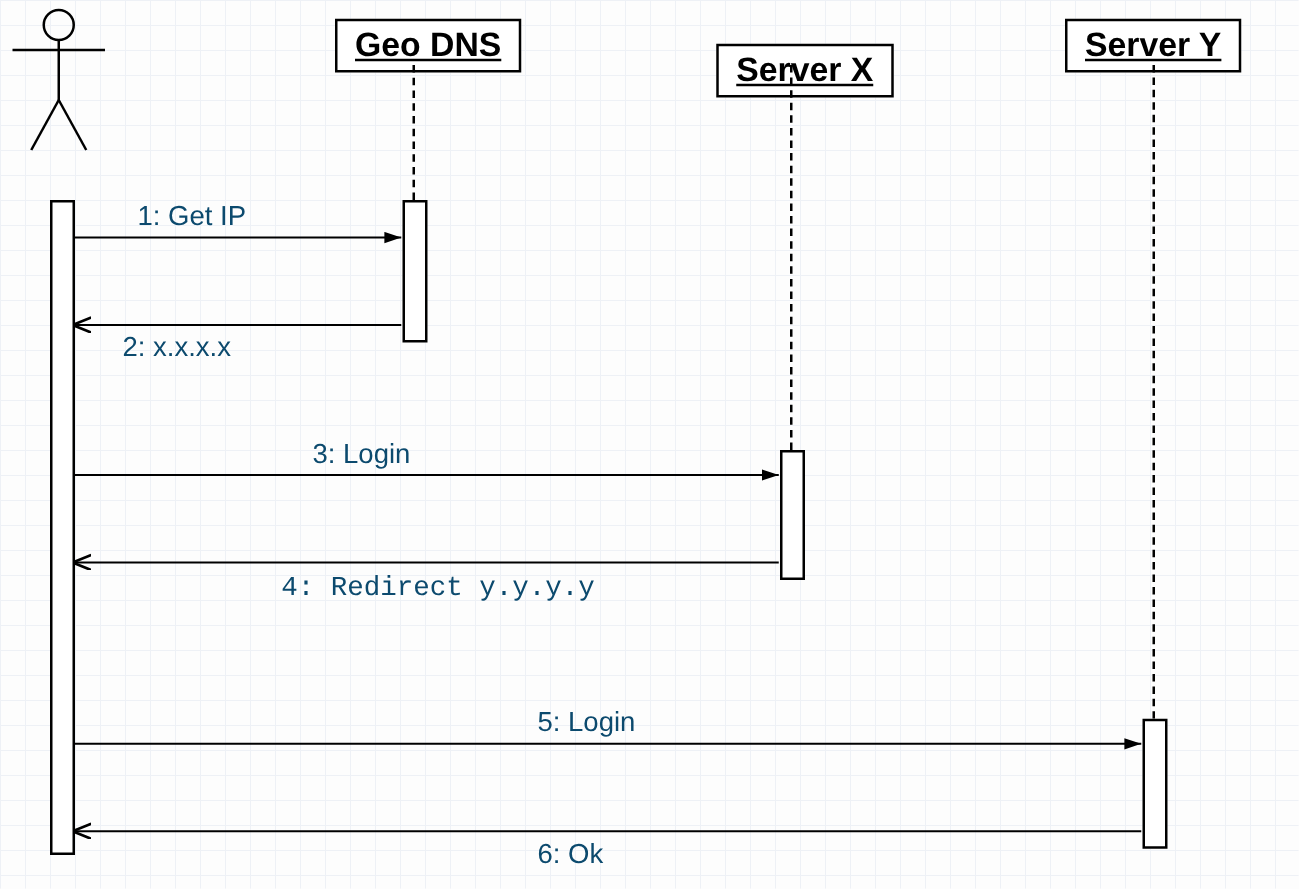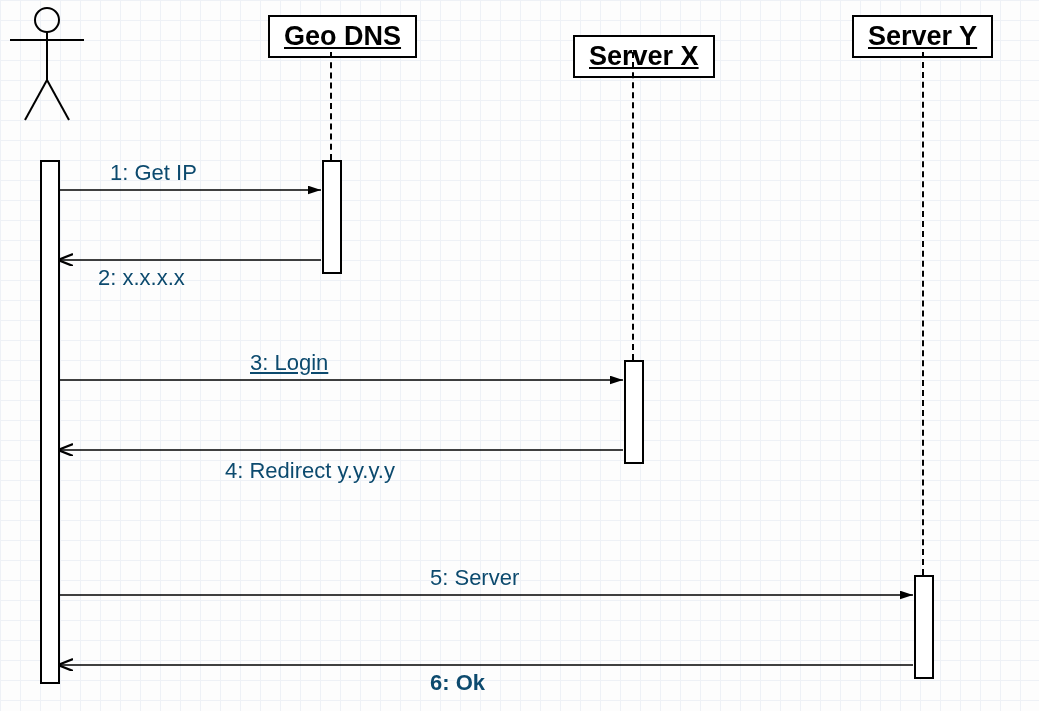--- a/index.html
+++ b/index.html
@@ -111,16 +111,16 @@
 <div class="activation" style="left:40px; top:160px; height:520px;"></div>
 
 <div class="activation" style="left:322px; top:160px; height:110px;"></div>
 
 <div class="activation" style="left:624px; top:360px; height:100px;"></div>
 
 <div class="activation" style="left:914px; top:575px; height:100px;"></div>
 
 <div class="msg-label" style="left:110px; top:160px;">1: Get IP</div>
 <div class="msg-label" style="left:98px; top:265px;">2: x.x.x.x</div>
-<div class="msg-label" style="left:250px; top:350px;text-decoration:underline;">3: Login</div>
-<div class="msg-label" style="left:225px; top:458px;">4: Redirect y.y.y.y</div>
-<div class="msg-label" style="left:430px; top:565px;">5: Server</div>
-<div class="msg-label" style="left:430px; top:670px;font-weight:bold;">6: Ok</div>
+<div class="msg-label" style="left:250px; top:350px;">3: Login</div>
+<div class="msg-label" style="left:225px; top:458px;font-family:Liberation Mono, monospace;">4: Redirect y.y.y.y</div>
+<div class="msg-label" style="left:430px; top:565px;">5: Login</div>
+<div class="msg-label" style="left:430px; top:670px;">6: Ok</div>
 
 </body></html>

